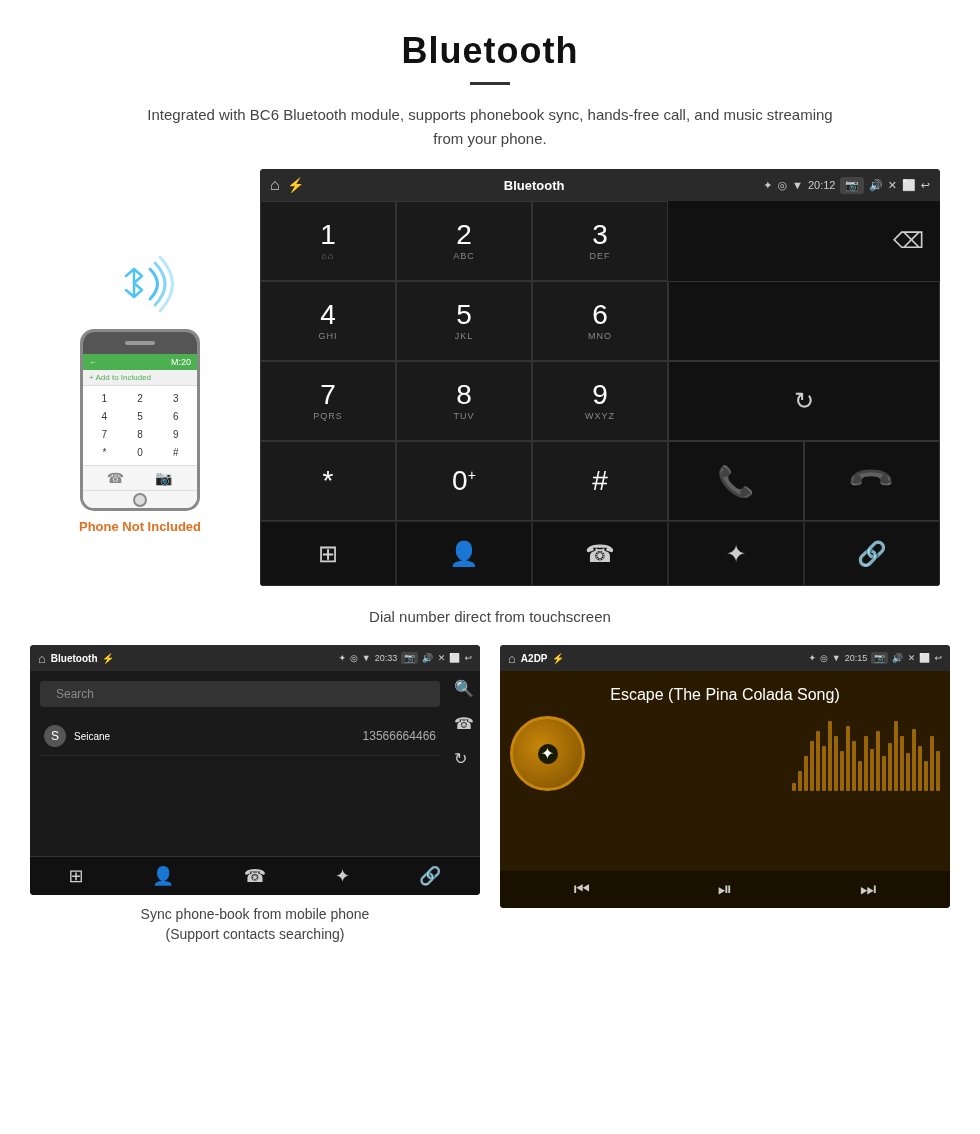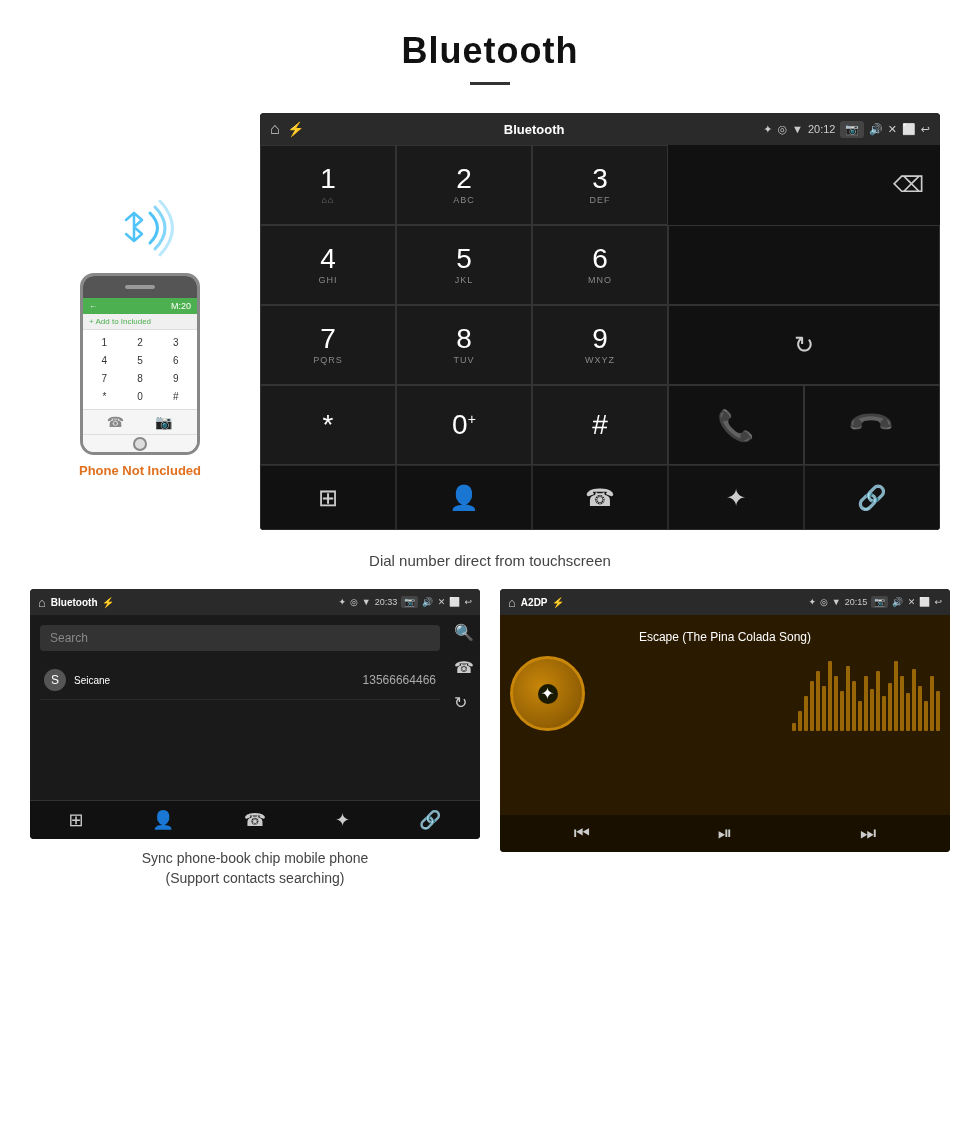--- a/index.html
+++ b/index.html
@@ -290,21 +290,21 @@
     }
     .mini-status-right {
       display: flex;
       align-items: center;
       gap: 4px;
       font-size: 9px;
     }
     .search-bar {
       background: #333;
       border-radius: 4px;
-      padding: 6px 10px;
+      padding: 6px 16px;
       color: #999;
       font-size: 12px;
       margin-bottom: 10px;
       display: flex;
       justify-content: space-between;
       align-items: center;
     }
     .contact-row {
       display: flex;
       align-items: center;
@@ -369,21 +369,21 @@
       background: #2a1a00;
       min-height: 200px;
       display: flex;
       flex-direction: column;
       align-items: center;
       padding: 15px 10px 10px;
       position: relative;
     }
     .music-title {
       color: #fff;
-      font-size: 12px;
+      font-size: 16px;
       margin-bottom: 12px;
       text-align: center;
     }
     .music-center-area {
       display: flex;
       align-items: center;
       justify-content: center;
       width: 100%;
       margin-bottom: 10px;
     }
@@ -447,20 +447,21 @@
       padding: 10px 5px 0;
       line-height: 1.4;
     }
   </style>
 </head>
 <body>
 
 <div class="page-header">
   <h1>Bluetooth</h1>
   <div class="header-divider"></div>
+  <p class="page-description">Integrated with BC6 Bluetooth module, supports phonebook sync, hands-free call, and music streaming from your phone.</p>
 </div>
 
 <div class="main-screen-area">
 
   <div class="phone-mockup-container">
 
     <div class="bluetooth-icon-area">
       <svg width="80" height="70" viewBox="0 0 80 70">
 
         <path d="M50 20 Q65 35 50 50" stroke="#4fc3f7" stroke-width="3" fill="none" stroke-linecap="round"></path>
@@ -661,21 +662,21 @@
 
       <div class="mini-bottom-nav">
         <span class="mini-bottom-icon">⊞</span>
         <span class="mini-bottom-icon active">👤</span>
         <span class="mini-bottom-icon">☎</span>
         <span class="mini-bottom-icon">✦</span>
         <span class="mini-bottom-icon">🔗</span>
       </div>
     </div>
     <div class="screen-caption">
-      <span>Sync phone-book chip mobile phone</span><br>
+      <span>Sync phone-book from mobile phone</span><br>
       <span>(Support contacts searching)</span>
     </div>
   </div>
 
   <div class="bottom-screen-wrapper">
     <div class="mini-screen">
 
       <div class="mini-status-bar">
         <div class="mini-status-left">
           <span style="font-size:13px;">⌂</span>

